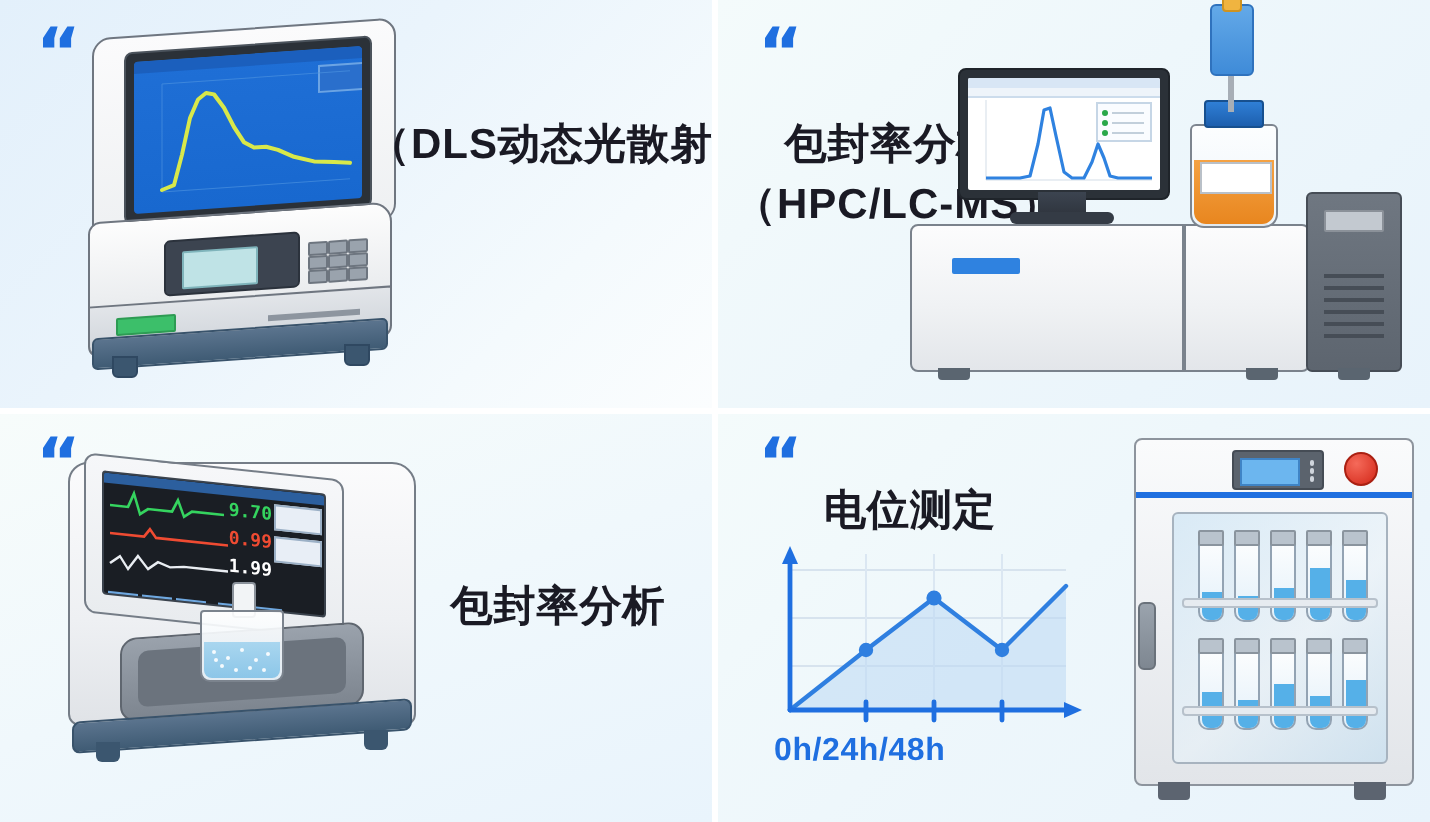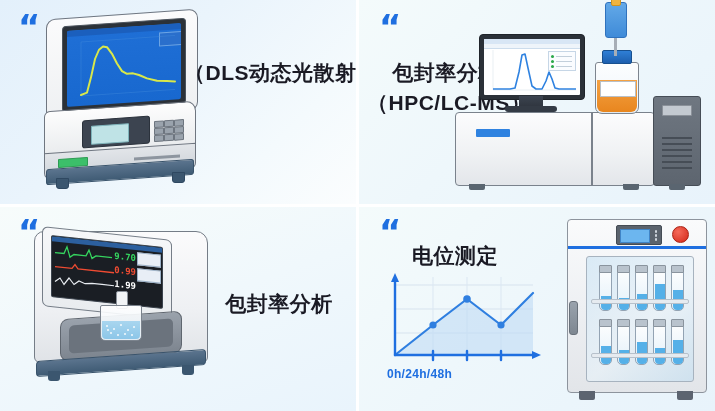--- a/index.html
+++ b/index.html
@@ -259,21 +259,21 @@
     border:1.4px solid #39536b;border-radius:4px;
     transform:skewY(-4deg);
   }
   .zeta .zfoot{position:absolute;width:12px;height:10px;background:#3b566f;border-radius:0 0 3px 3px;top:152px;}
 
   
   .chartbox{position:absolute;left:22px;top:56px;width:160px;height:110px;}
   .chartbox svg{display:block;}
   .xlab{
     position:absolute;left:28px;top:160px;color:#1f6fe0;
-    font-size:12px;font-weight:bold;letter-spacing:0.3px;white-space:nowrap;
+    font-size:16px;font-weight:bold;letter-spacing:0.3px;white-space:nowrap;
   }
   .incu{position:absolute;right:4px;top:8px;width:146px;height:190px;}
   .incu .cab{
     position:absolute;left:2px;top:4px;width:138px;height:172px;
     background:linear-gradient(180deg,#fafbfc 0%,#eef0f3 50%,#e2e5e9 100%);
     border:1.6px solid #8d949d;border-radius:4px;
   }
   .incu .topband{
     position:absolute;left:0;right:0;top:26px;height:3px;background:#1f6fe0;
   }

